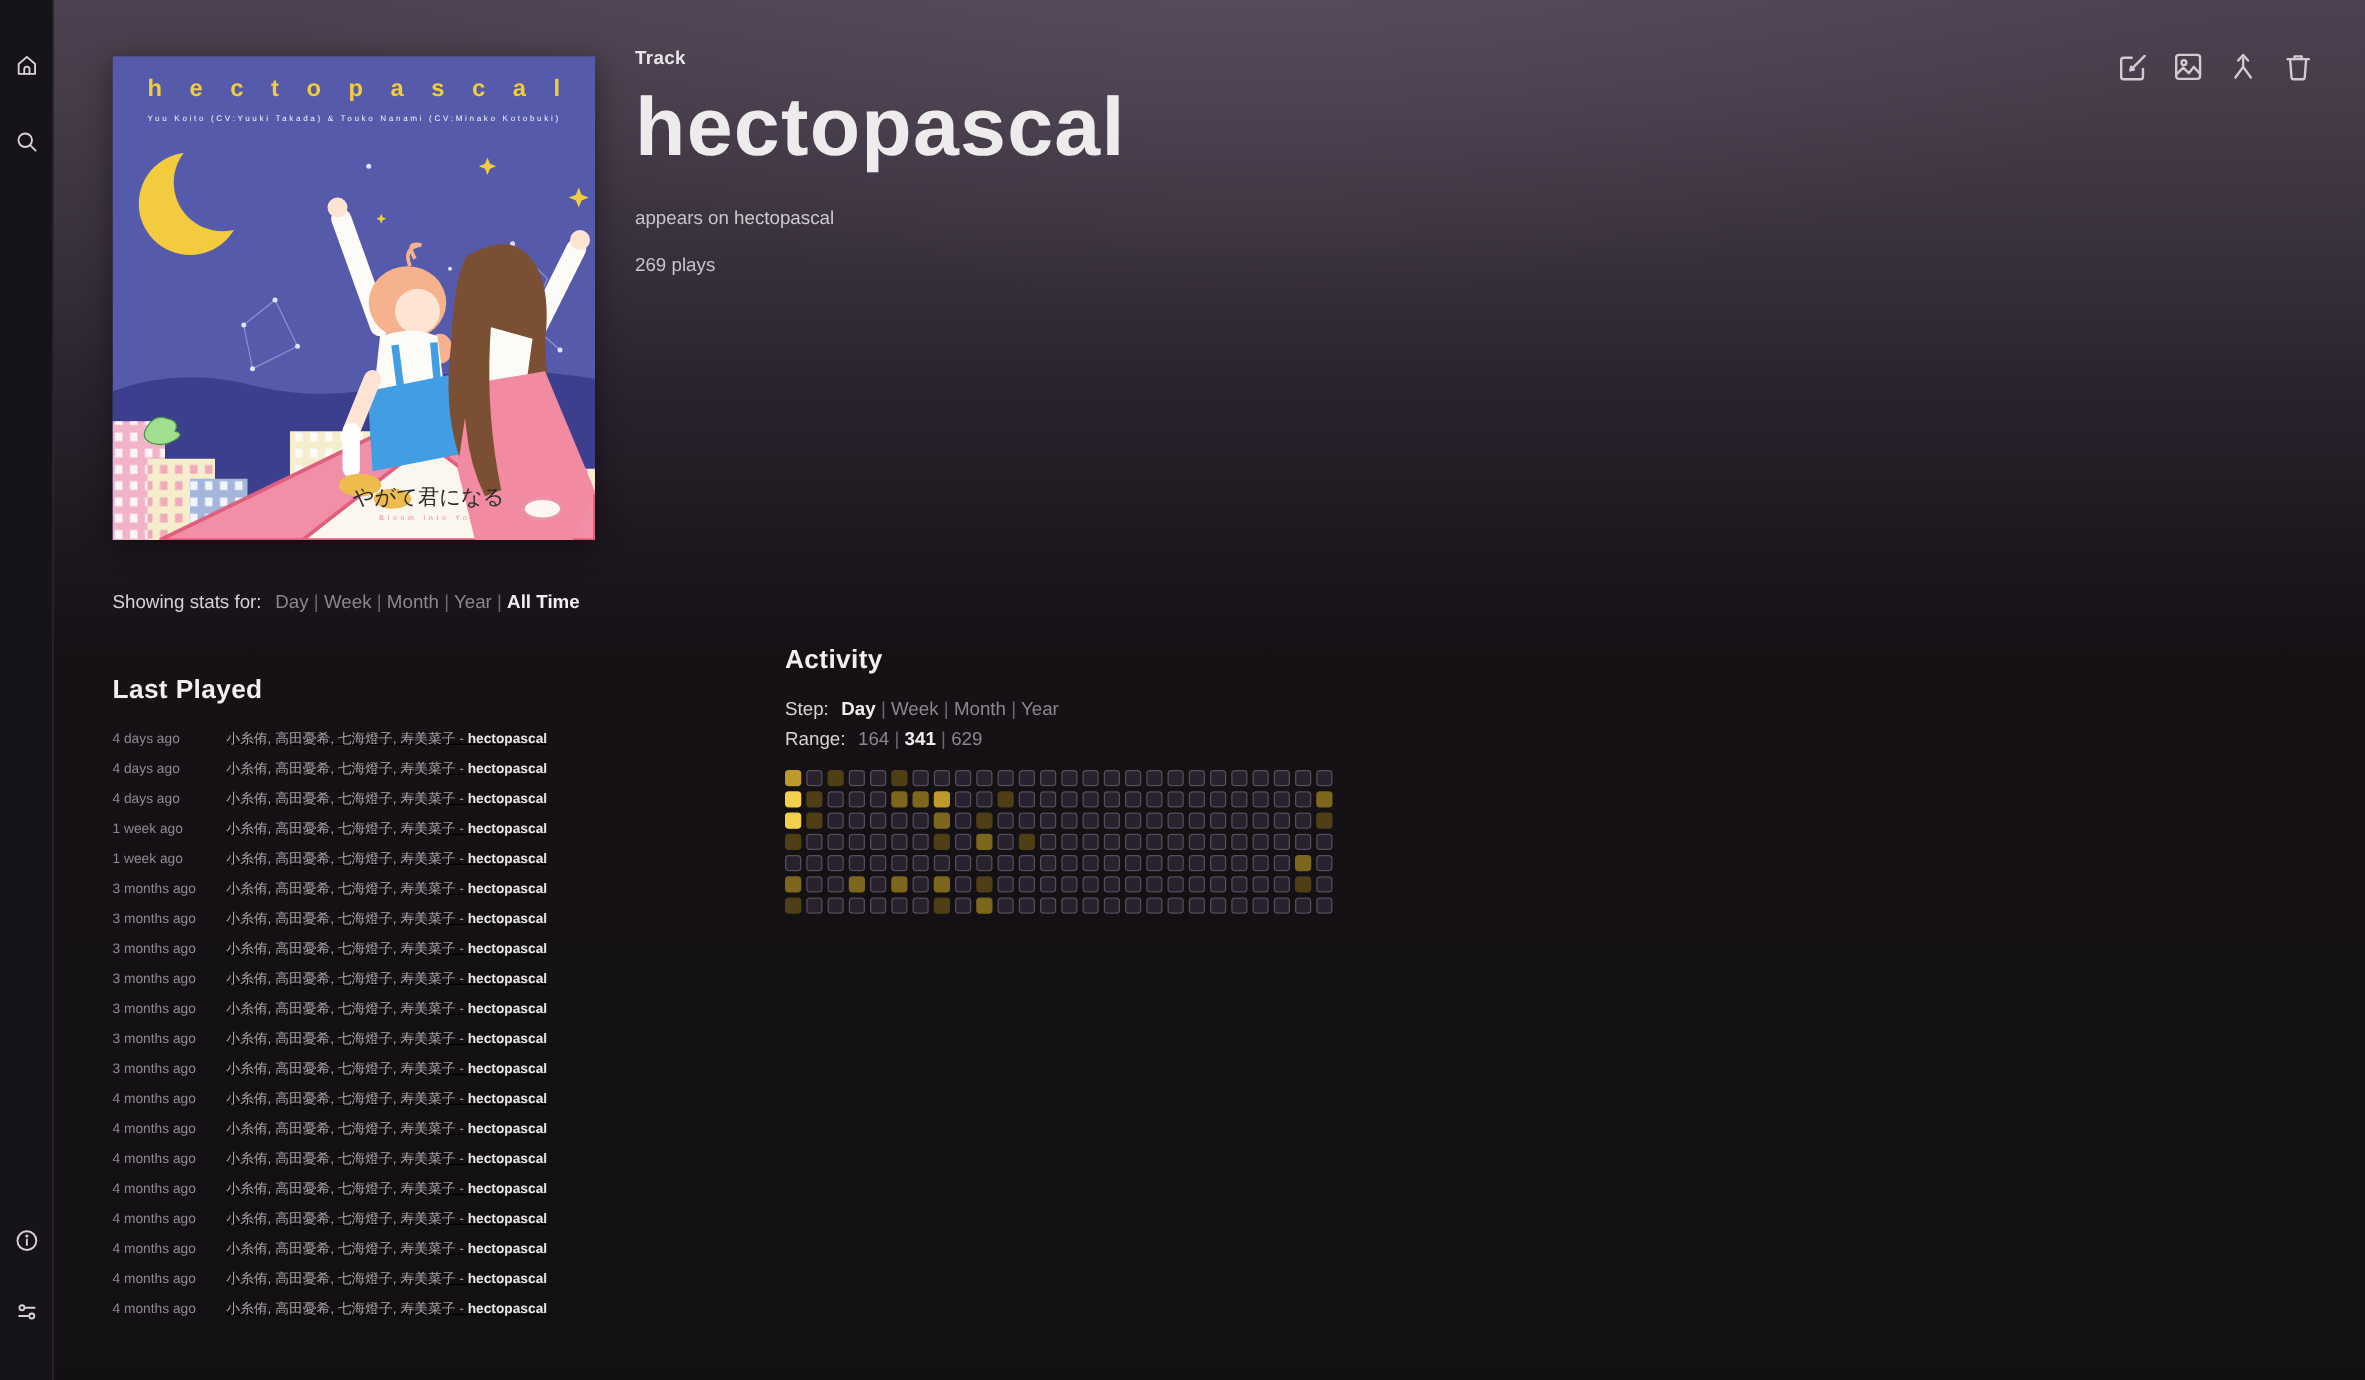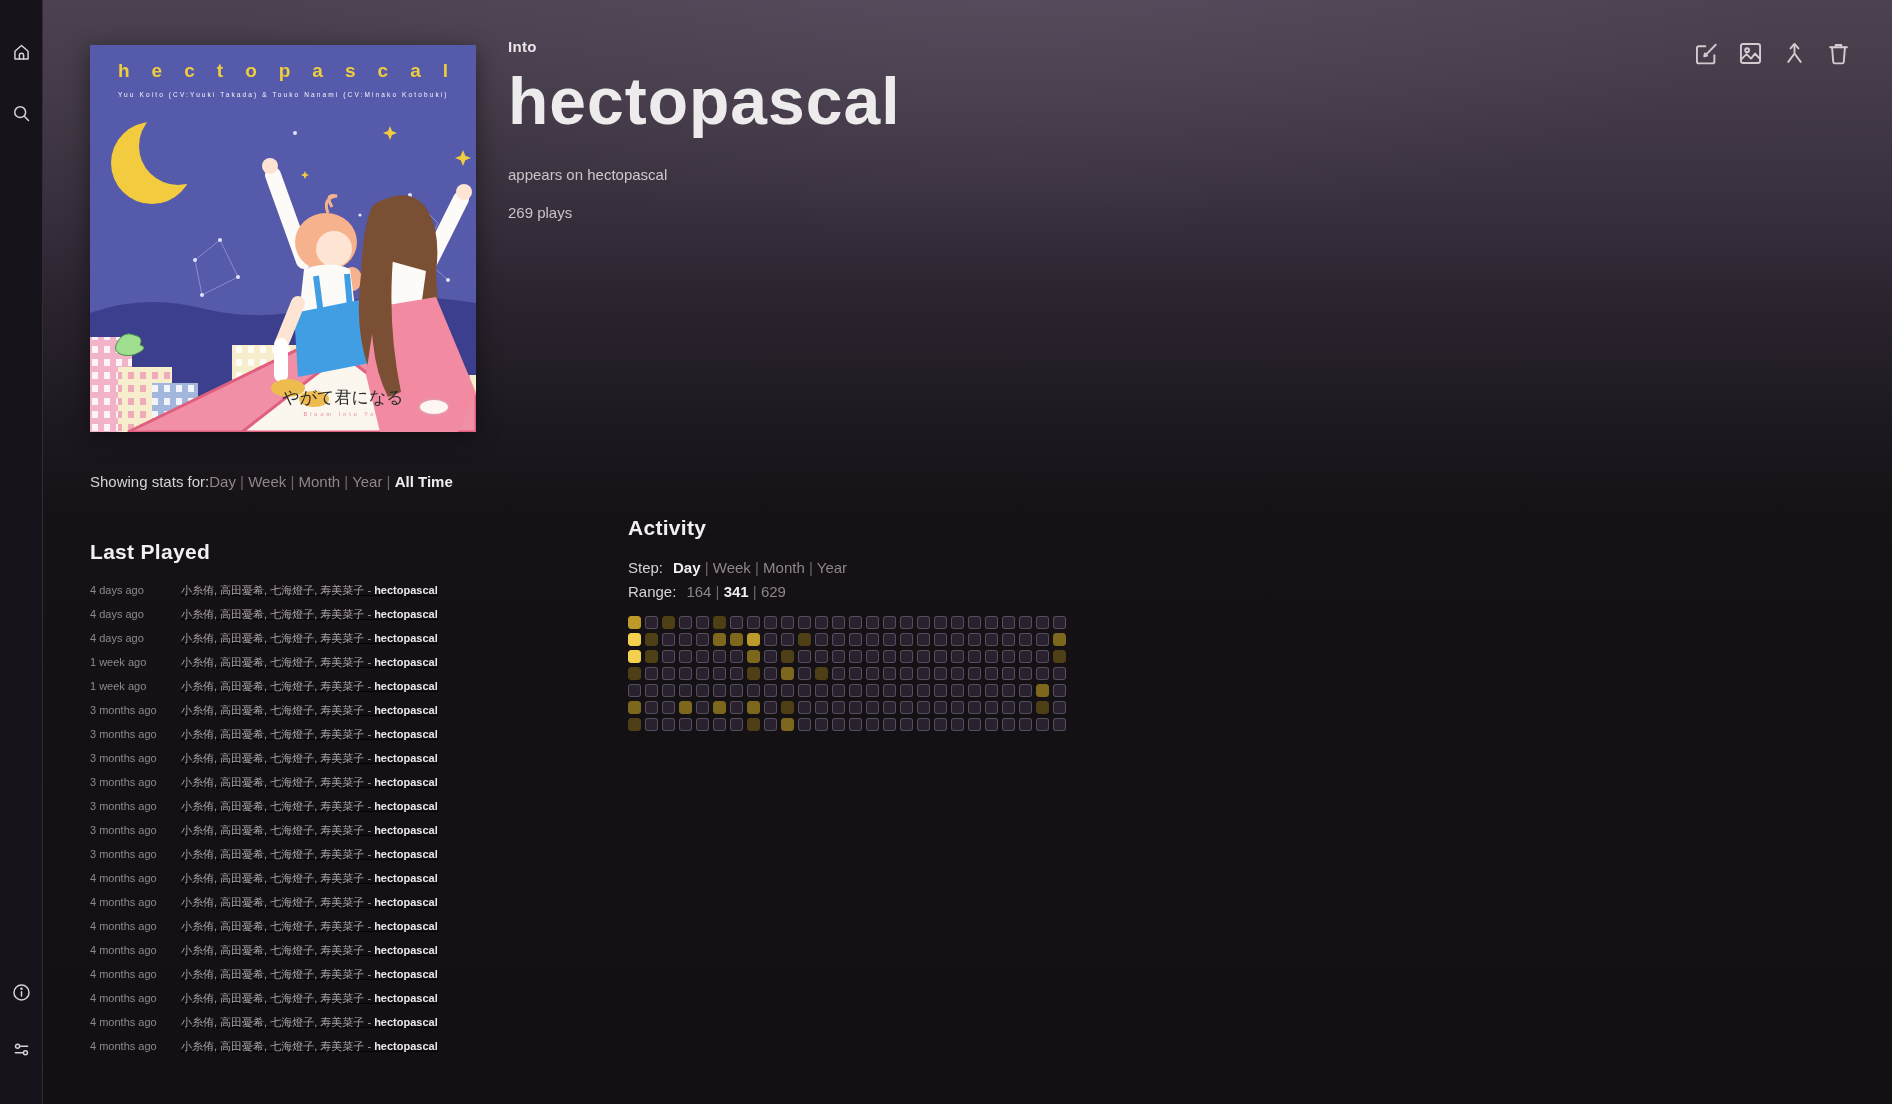--- a/index.html
+++ b/index.html
@@ -37,21 +37,21 @@
   .appears a { color:#cfcacd; cursor:pointer; }
   .plays { margin-top:21px; font-size:15px; color:#c9c4c8; }
 
   .actions { position:absolute; top:40px; right:40px; display:flex; gap:17px; }
   .act-icon { width:27px; height:27px; color:#d2ccd0; cursor:pointer; }
   .act-icon svg { width:100%; height:100%; stroke:currentColor; fill:none;
                   stroke-width:1.7; stroke-linecap:round; stroke-linejoin:round; }
 
   
   .filter-row { position:absolute; left:47px; top:473px; font-size:15px; color:#d6d2d5;
-                display:flex; align-items:baseline; }
+                display:flex; gap:11px; align-items:baseline; }
   .opt { color:#8d868c; cursor:pointer; }
   .opt.selected { color:#f0eef0;font-weight:bold; }
   .sep { color:#6e676e; }
 
   
   .section-h { font-size:21px; font-weight:bold; color:#f1eff1; letter-spacing:.3px; }
   .last-played { position:absolute; left:47px; top:540px; width:500px; }
   .lp-list { margin-top:19px; }
   .lp-row { height:24px; font-size:11px; white-space:nowrap;text-decoration:underline; }
   .lp-time { display:inline-block; width:91px; color:#8f8890; }
@@ -213,21 +213,21 @@
         <text x="253" y="358" text-anchor="middle" font-size="17" fill="#2b2b2b" font-family="'DejaVu Sans',sans-serif">やがて君になる</text>
         <text x="253" y="371" text-anchor="middle" font-size="5.5" letter-spacing="3" fill="#e886a0">Bloom Into You</text>
       </g>
 
       <text x="193" y="32" text-anchor="middle" font-size="19" font-weight="bold" fill="#f0cd3d" textLength="330" lengthAdjust="spacing">hectopascal</text>
       <text x="193" y="52" text-anchor="middle" font-size="6.5" fill="#f7f5f8" letter-spacing="1.5" textLength="330" lengthAdjust="spacing">Yuu Koito (CV:Yuuki Takada) &amp; Touko Nanami (CV:Minako Kotobuki)</text>
     </svg>
   </div>
 
   <div class="head">
-    <div class="type-label">Into</div>
+    <div class="type-label">Track</div>
     <div class="title">hectopascal</div>
     <div class="appears"><span>appears on </span><a>hectopascal</a></div>
     <div class="plays">269 plays</div>
   </div>
 
   <div class="actions">
     <span class="act-icon">
       <svg viewBox="0 0 24 24">
           <path d="M19 13.5 V19 a1.8 1.8 0 0 1 -1.8 1.8 H5.3 A1.8 1.8 0 0 1 3.5 19 V7.3 A1.8 1.8 0 0 1 5.3 5.5 H11"></path>
           <path d="M10 14.5 L20.2 4.2 M10 14.5 L12.6 13.9 M10 14.5 L10.6 11.9"></path>

